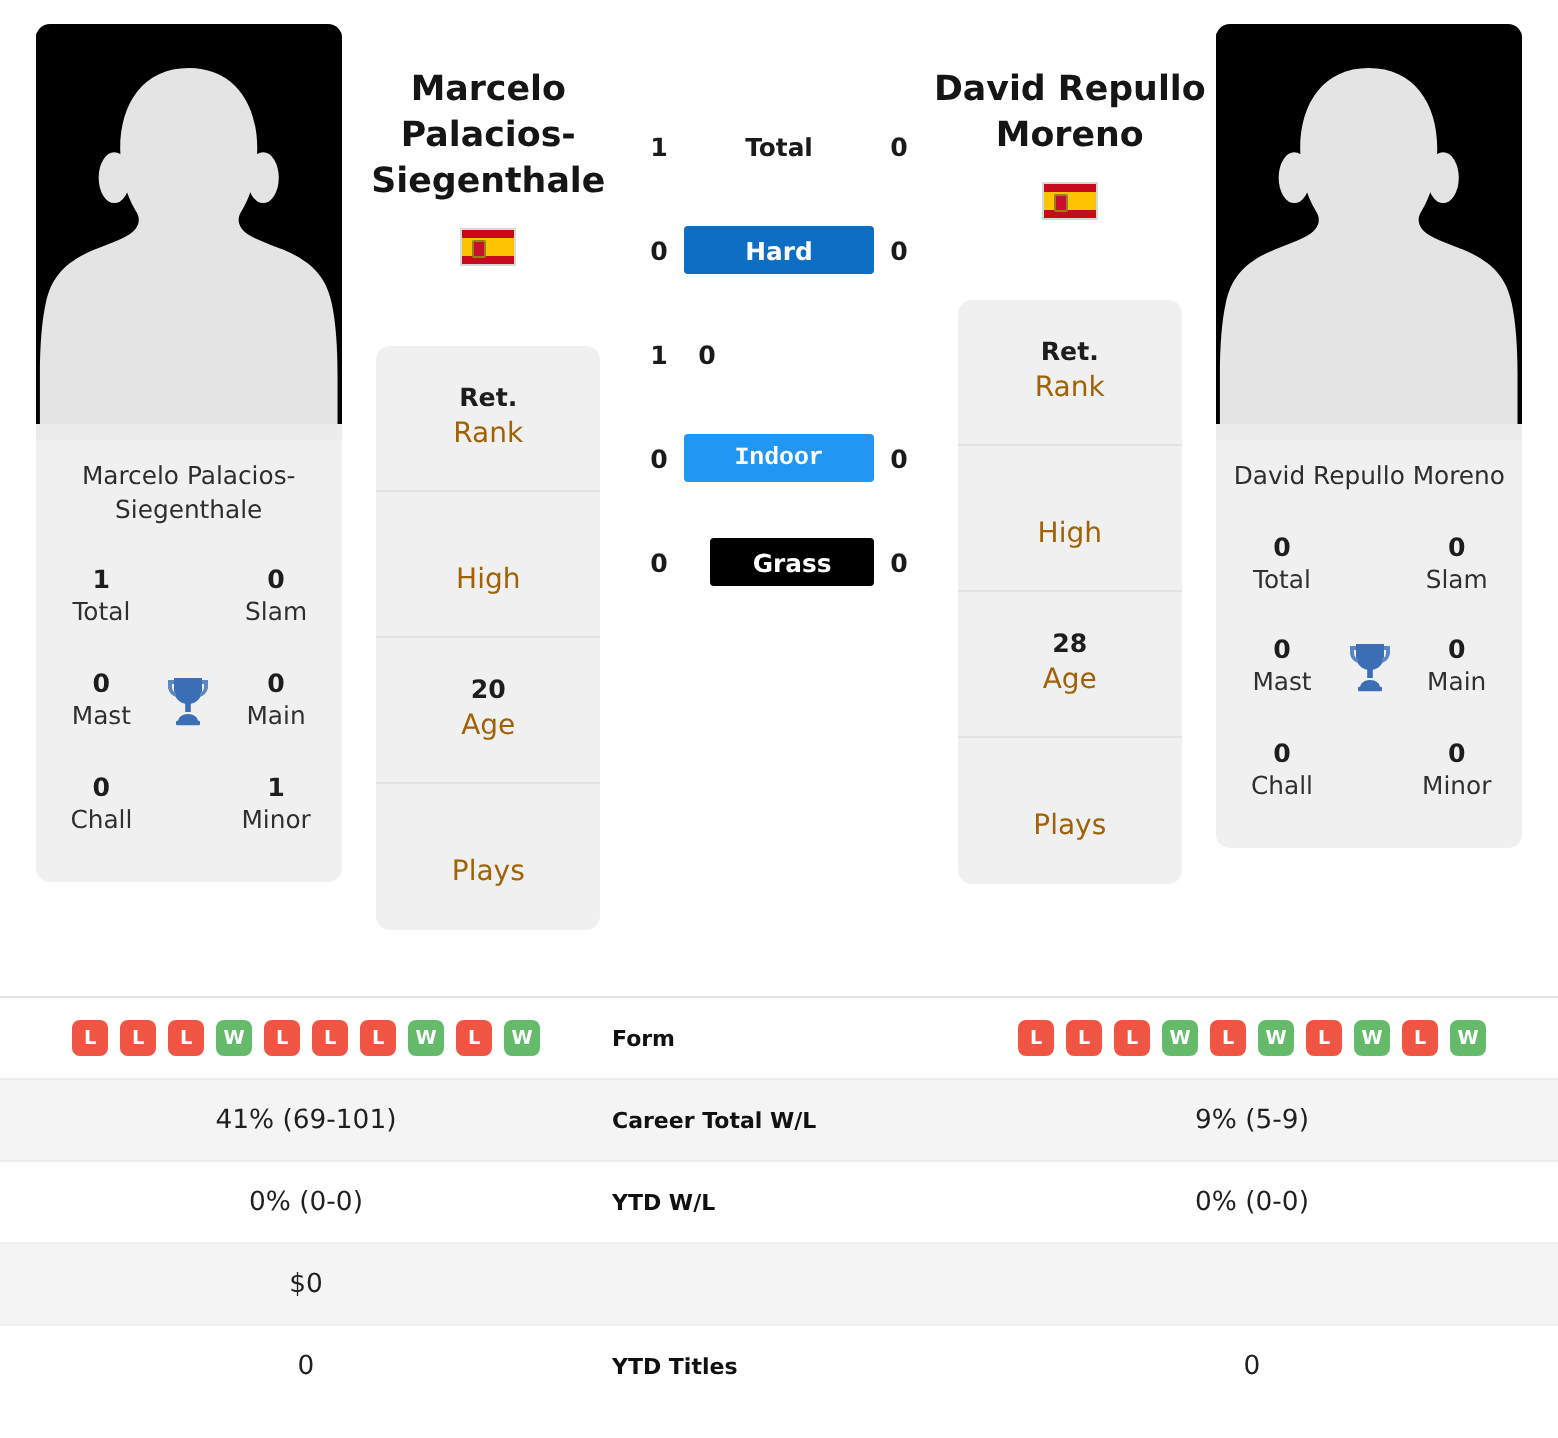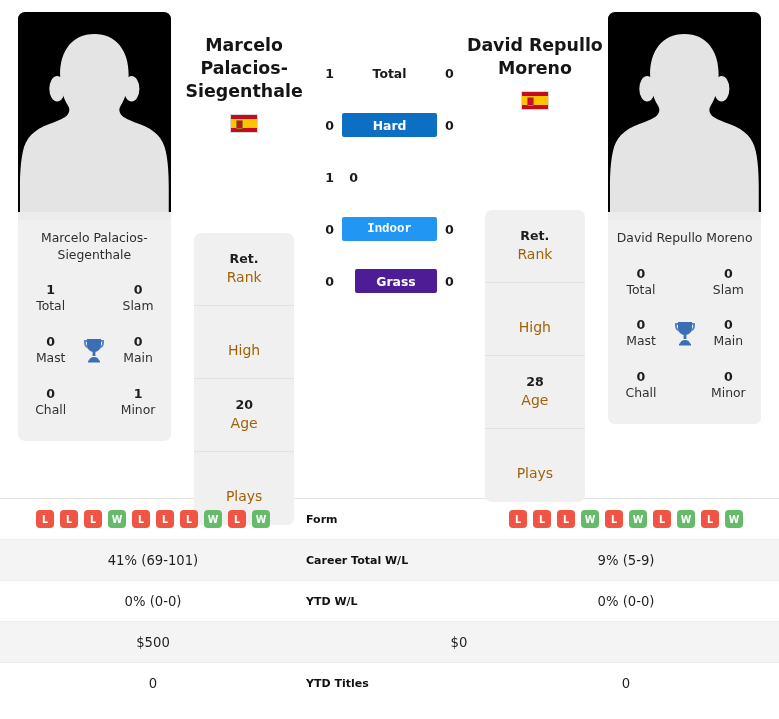--- a/index.html
+++ b/index.html
@@ -116,22 +116,22 @@
   .flag .arms {
     position: absolute;
     left: 5px; top: 5px;
     width: 7px; height: 9px;
     background: #c8102e;
     border: 1px solid #9b7f13;
     border-radius: 1px;
   }
 
   .info-card {
-    margin-top: 100px;
-    width: 100px;
+    margin-top: 40px;
+    width: 112px;
     background: #f0f0f0;
     border-radius: 7px;
     overflow: hidden;
   }
   .info-row {
     height: 73px;
     display: flex;
     flex-direction: column;
     align-items: center;
     justify-content: center;
@@ -334,21 +334,21 @@
         <div class="s-score">1</div>
         <div class="s-score">0</div>
       </div>
       <div class="surface-row">
         <div class="s-score">0</div>
         <div class="s-bar" style="background: rgb(33, 150, 243); font-family: Liberation Mono, monospace;">Indoor</div>
         <div class="s-score">0</div>
       </div>
       <div class="surface-row">
         <div class="s-score">0</div>
-        <div class="s-bar" style="background: #4c1d95; margin-left: 13px;">Grass</div>
+        <div class="s-bar" style="background: #000000; margin-left: 13px;">Grass</div>
         <div class="s-score">0</div>
       </div>
     </div>
 
   <div class="name-col">
     <div class="player-name">David Repullo Moreno</div>
     <div class="flag">
       <div class="band"></div>
       <div class="arms"></div>
     </div>
@@ -462,21 +462,20 @@
       <div class="stat-side">41% (69-101)</div>
       <div class="stat-label">Career Total W/L</div>
       <div class="stat-side">9% (5-9)</div>
     </div>
     <div class="stat-row">
       <div class="stat-side">0% (0-0)</div>
       <div class="stat-label">YTD W/L</div>
       <div class="stat-side">0% (0-0)</div>
     </div>
     <div class="stat-row shaded">
-      <div class="stat-side">$500</div>
       <div class="stat-side">$0</div>
     </div>
     <div class="stat-row">
       <div class="stat-side">0</div>
       <div class="stat-label">YTD Titles</div>
       <div class="stat-side">0</div>
     </div>
   </div>
 
 </body></html>

